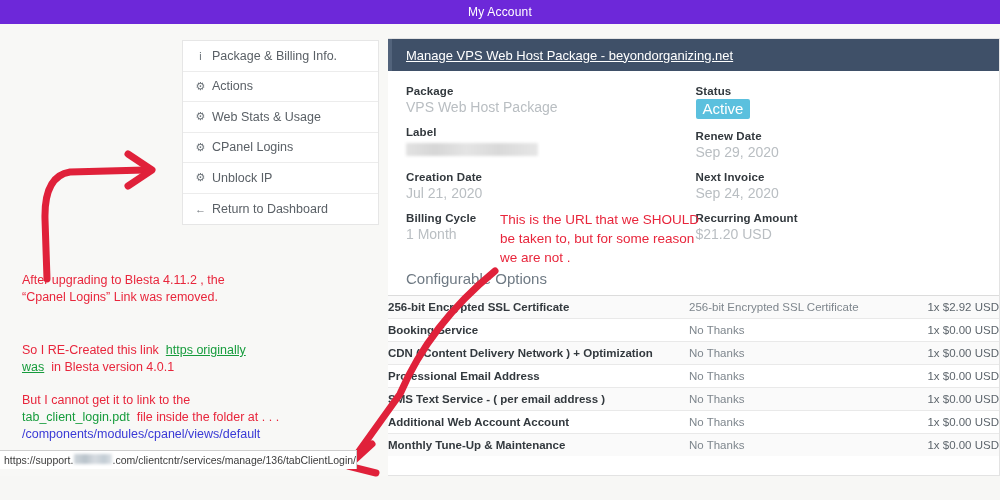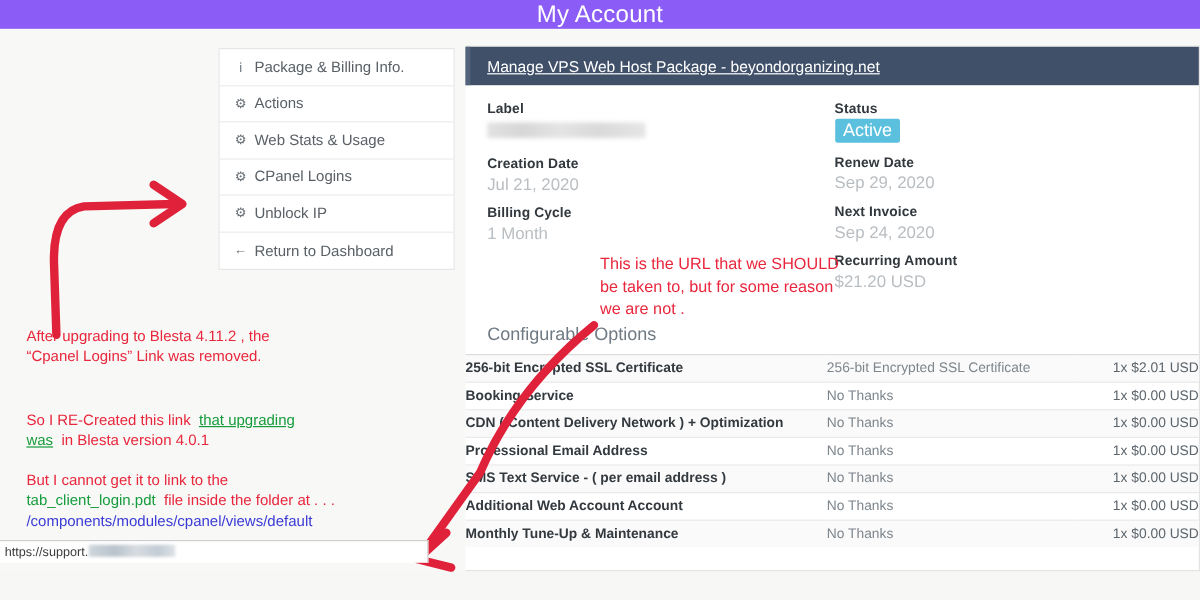--- a/index.html
+++ b/index.html
@@ -7,22 +7,22 @@
     width: 1000px; height: 500px;
     background: #ffffff;
     font-family: "Liberation Sans", sans-serif;
     overflow: hidden;
   }
   #screen { position: relative; width: 1000px; height: 500px; background: #f7f7f5; }
 
   
   .top-banner {
     position: absolute; left: 0; top: 0; width: 1000px; height: 40px;
-    background: #8b5cf6; color: #ffffff;
-    font-size: 20px; line-height: 24px; text-align: center;
+    background: #6d28d9; color: #ffffff;
+    font-size: 12px; line-height: 24px; text-align: center;
     letter-spacing: .2px;
   }
 
   
   .page-body {
     position: absolute; left: 0; top: 24px; width: 1000px; height: 452px;
     background: #f8f8f6;
   }
 
   
@@ -154,20 +154,24 @@
           <span>Return to Dashboard</span>
         </div>
       </div>
 
     <div class="panel">
       <div class="panel-head">Manage VPS Web Host Package - beyondorganizing.net</div>
       <div class="panel-inner">
 
         <div class="detail-grid">
           <div class="detail-col" id="col-left">
+              <div class="fld">
+                <div class="fld-label">Package</div>
+                <div class="fld-value">VPS Web Host Package</div>
+              </div>
               <div class="fld"><div class="fld-label">Label</div><span class="redacted"></span></div>
               <div class="fld">
                 <div class="fld-label">Creation Date</div>
                 <div class="fld-value">Jul 21, 2020</div>
               </div>
               <div class="fld">
                 <div class="fld-label">Billing Cycle</div>
                 <div class="fld-value">1 Month</div>
               </div>
             </div>
@@ -187,21 +191,21 @@
               </div>
             </div>
         </div>
 
         <div class="sec-title">Configurable Options</div>
         <table class="opt-table">
           <tbody id="opt-body">
               <tr>
                 <td class="c-name">256-bit Encrypted SSL Certificate</td>
                 <td class="c-val">256-bit Encrypted SSL Certificate</td>
-                <td class="c-price">1x $2.01 USD</td>
+                <td class="c-price">1x $2.92 USD</td>
               </tr>
               <tr>
                 <td class="c-name">Booking Service</td>
                 <td class="c-val">No Thanks</td>
                 <td class="c-price">1x $0.00 USD</td>
               </tr>
               <tr>
                 <td class="c-name">CDN ( Content Delivery Network ) + Optimization</td>
                 <td class="c-val">No Thanks</td>
                 <td class="c-price">1x $0.00 USD</td>
@@ -227,21 +231,21 @@
                 <td class="c-price">1x $0.00 USD</td>
               </tr>
             </tbody>
         </table>
       </div>
     </div>
 
     <div class="anno anno-red" id="anno-note1"><span>After upgrading to Blesta 4.11.2 , the</span>
 <span>“Cpanel Logins” Link was removed.</span></div>
 
-    <div class="anno anno-red" id="anno-note2"><span>So I RE-Created this link  </span><span class="u-green">that upgrading</span>
+    <div class="anno anno-red" id="anno-note2"><span>So I RE-Created this link  </span><span class="u-green">https originally</span>
 <span class="u-green">was</span><span>  in Blesta version 4.0.1</span></div>
 
     <div class="anno anno-red" id="anno-url"><span>This is the URL that we SHOULD</span>
 <span>be taken to, but for some reason</span>
 <span>we are not .</span></div>
 
     <div class="anno anno-red" id="anno-note3"><span>But I cannot get it to link to the</span>
 <span class="anno-green">tab_client_login.pdt</span><span>  file inside the folder at . . .</span>
 <span class="anno-blue">/components/modules/cpanel/views/default</span></div>
 
@@ -252,15 +256,16 @@
         <path d="M495 247 Q430 300 400 370 L352 437"></path>
         <path d="M372 420 L348 442 L376 449"></path>
       </g>
     </svg>
 
   </div>
 
   <div class="statusbar">
     <span>https://support.</span>
       <span class="url-redact"></span>
+      <span>.com/clientcntr/services/manage/136/tabClientLogin/</span>
   </div>
 
 </div>
 
 </body></html>

